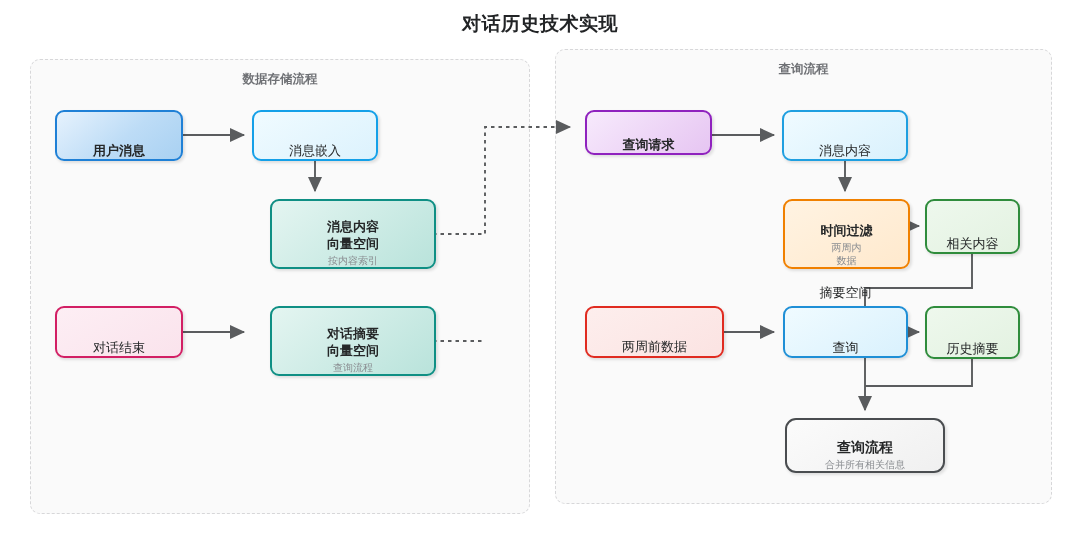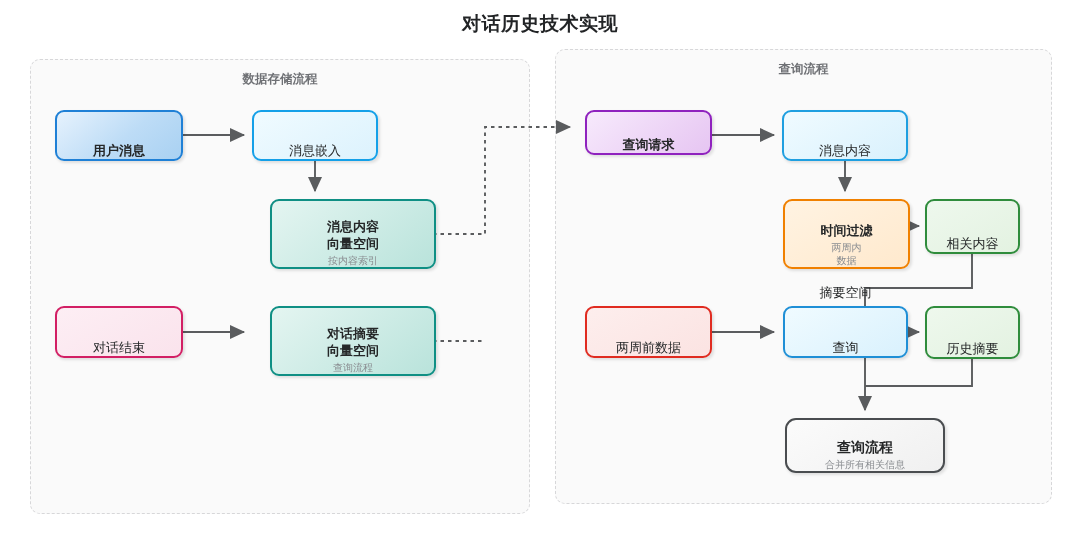--- a/index.html
+++ b/index.html
@@ -158,21 +158,21 @@
   <div class="node c-orange bold" style="left:783px; top:199px; width:127px; height:70px;">
     <div class="main">时间过滤</div>
     <div class="sub">两周内</div>
     <div class="sub" style="margin-top:0;">数据</div>
   </div>
 
   <div class="node c-green" style="left:925px; top:199px; width:95px; height:55px;">
     <div class="main">相关内容</div>
   </div>
 
-  <div class="node c-red" style="left:585px; top:306px; width:127px; height:52px;">
+  <div class="node c-red" style="left:585px; top:306px; width:139px; height:52px;font-family:Liberation Mono, monospace;">
     <div class="main">两周前数据</div>
   </div>
 
   <div class="node c-sky" style="left:783px; top:306px; width:125px; height:52px; border-color:#1f8fd6;gap:38px;">
     <div class="main">摘要空间</div>
     <div class="main">查询</div>
   </div>
 
   <div class="node c-green" style="left:925px; top:306px; width:95px; height:53px;">
     <div class="main">历史摘要</div>

